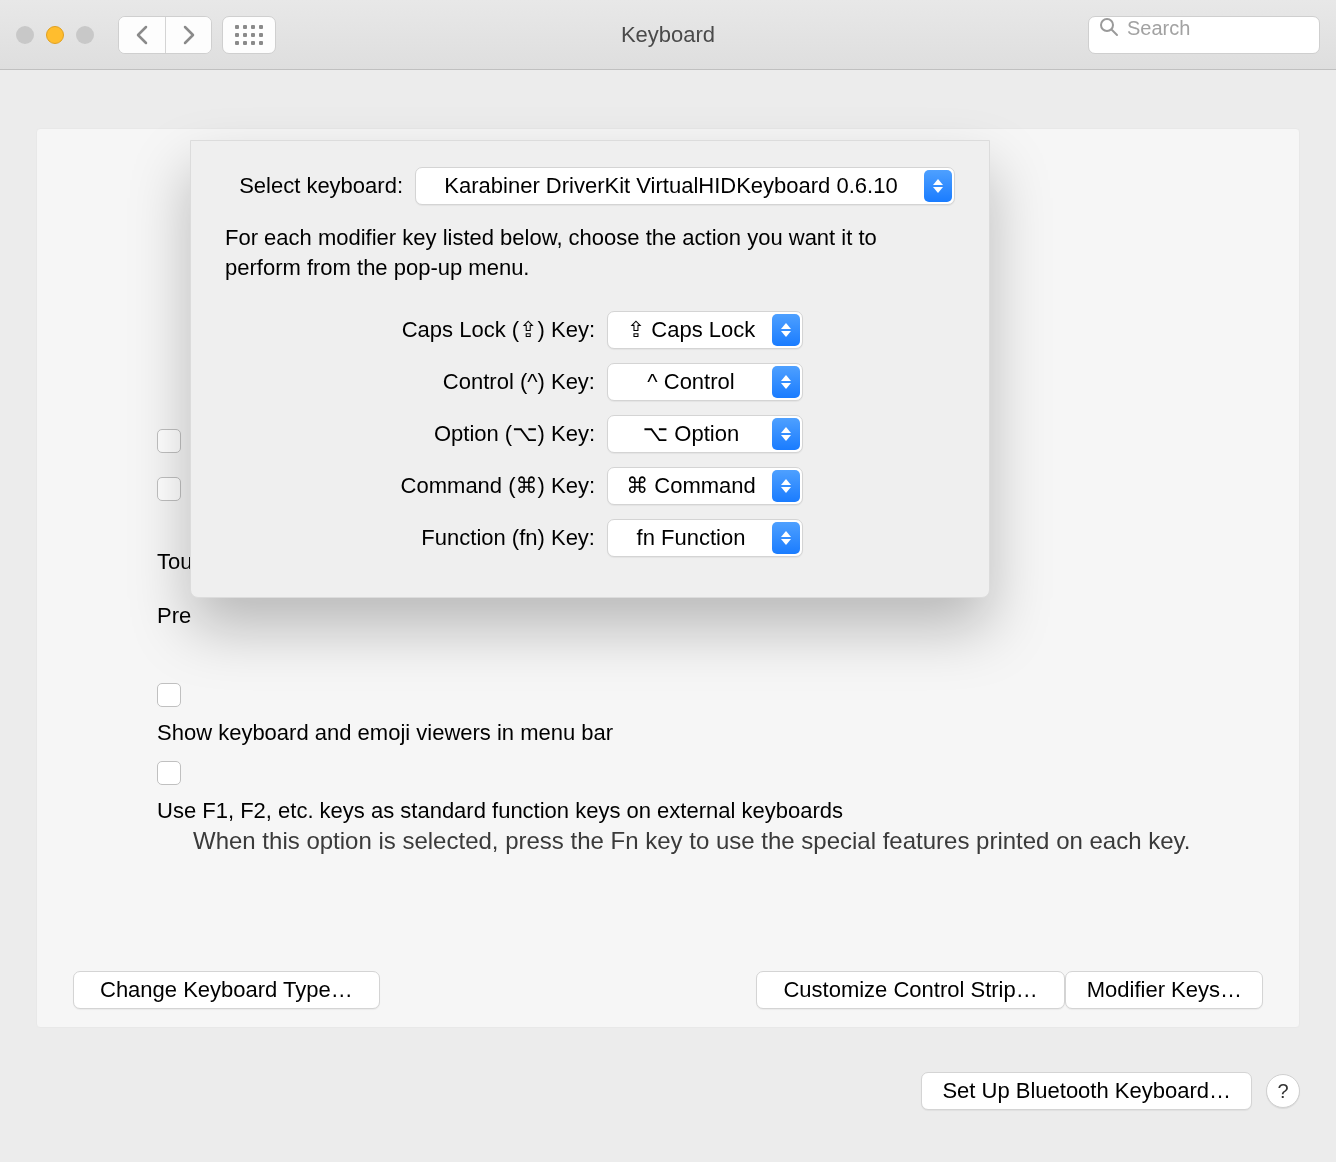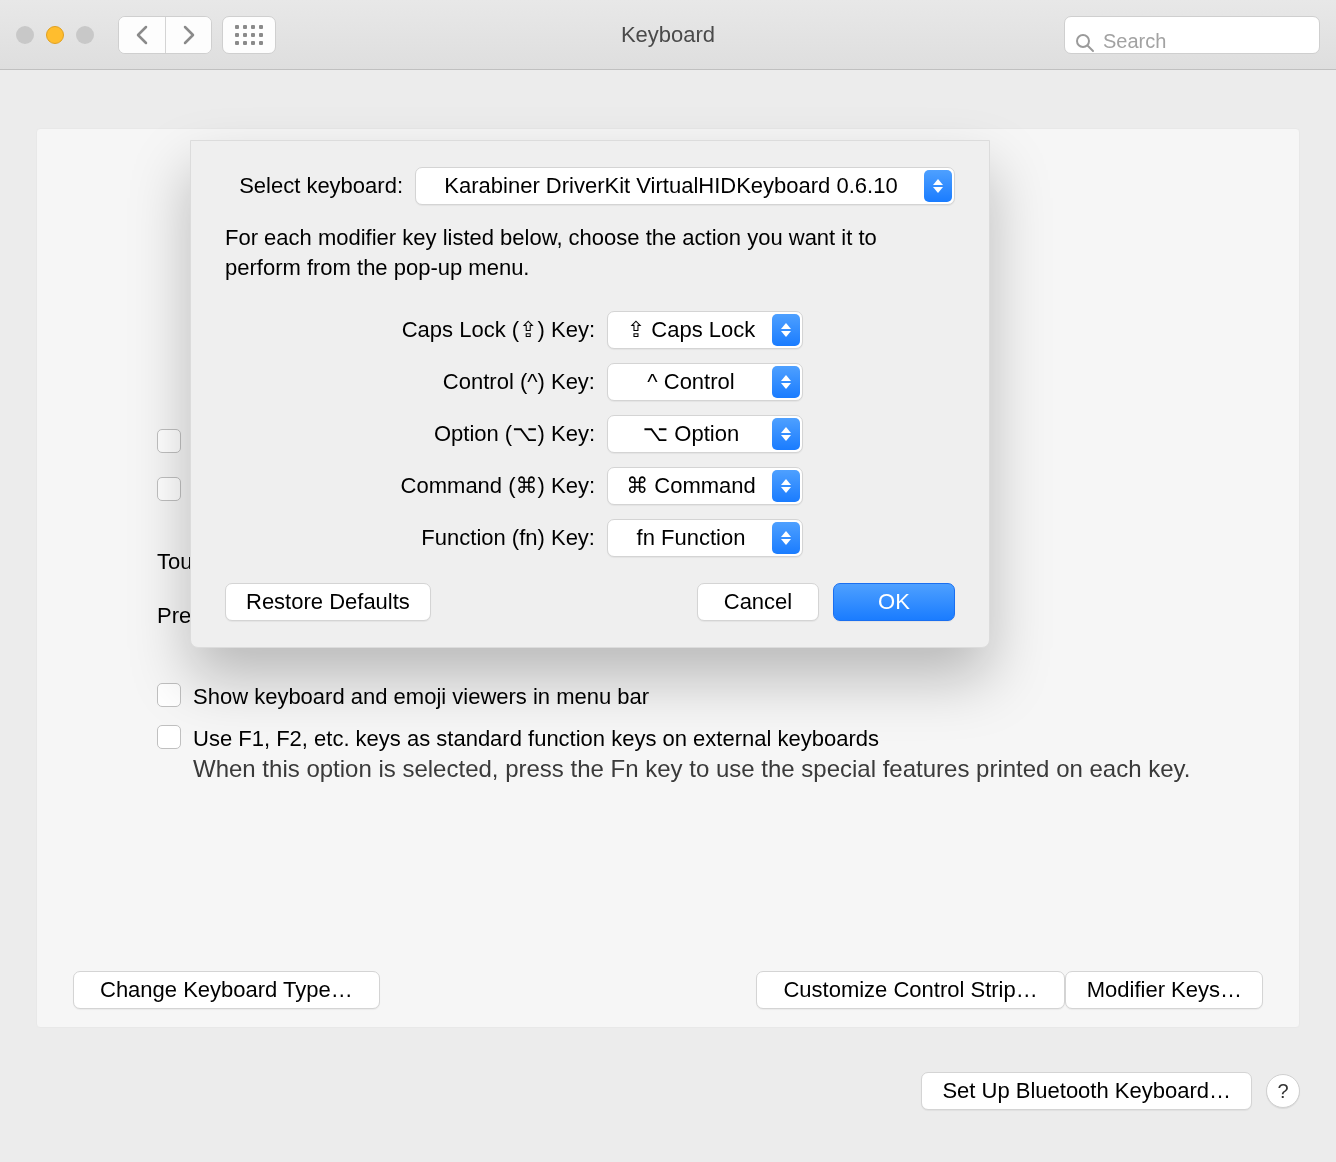--- a/index.html
+++ b/index.html
@@ -60,23 +60,23 @@
   }
   .grid-btn span{background:#8a8a8a;width:4px;height:4px;border-radius:1px;}
 
   .window-title{
     position:absolute;left:50%;top:50%;transform:translate(-50%,-50%);
     font-size:22px;color:#4a4a4a;font-weight:400;
   }
 
   .searchbox {
     margin-left:auto;
-    display:flex;align-items:flex-end;
+    display:flex;align-items:flex-start;
     background:#fff;border:1px solid #cfcfcf;border-radius:7px;
-    height:38px;width:256px;padding:0 10px;color:#9a9a9a;
+    height:38px;width:232px;padding:0 10px;color:#9a9a9a;
   }
   .searchbox input{
     border:none;outline:none;font-size:20px;color:#444;background:transparent;
     width: 100%;
   }
   .searchbox input::placeholder{color:#a2a2a2;}
   .mag-icon{margin-right:8px;}
   .mag-icon svg{display:block;}
 
   
@@ -86,21 +86,21 @@
     position:absolute; left:36px; right:36px; top:58px; bottom:134px;
     background:#f6f6f6; border:1px solid #e8e8e8; border-radius:4px;
     padding: 18px 100px 0 120px;
     font-size:22px; color:#000;
   }
 
   .bg-check {
     width:24px;height:24px;border:1px solid #c0c0c0;border-radius:5px;
     background:#fff;display:inline-block;vertical-align:top;
   }
-  .bg-row{display:flex;gap:12px;align-items:flex-start;margin-bottom:14px;line-height:28px;}
+  .bg-row{display:flex;gap:12px;align-items:flex-start;margin-bottom:14px;line-height:28px;flex-direction:column;}
   .bg-hint{font-size:24px;color:#3a3a3a;margin-left:36px;margin-top:2px;}
 
   .peek{position:absolute;left:120px;font-size:22px;color:#000;}
   .peek.tou{top:420px;}
   .peek.pre{top:474px;}
 
   .bottom-buttons{
     position:absolute;left:36px;right:36px;bottom:18px;
     display:flex;align-items:center;
   }
@@ -314,27 +314,15 @@
       </div>
     </div>
     <div class="sheet-row">
       <div class="sheet-label">Function (fn) Key:</div>
       <div class="popup small">
         <span>fn Function</span>
         <div class="popup-arrows"></div>
       </div>
     </div>
 
-    <div class="sheet-footer">
-      <div class="mac-btn">
-          <span>Restore Defaults</span>
-        </div>
-      <div class="gap"></div>
-      <div class="mac-btn short">
-          <span>Cancel</span>
-        </div>
-      <div class="mac-btn short primary">
-          <span>OK</span>
-        </div>
-    </div>
   </div>
 
 </div>
 
 </body></html>

